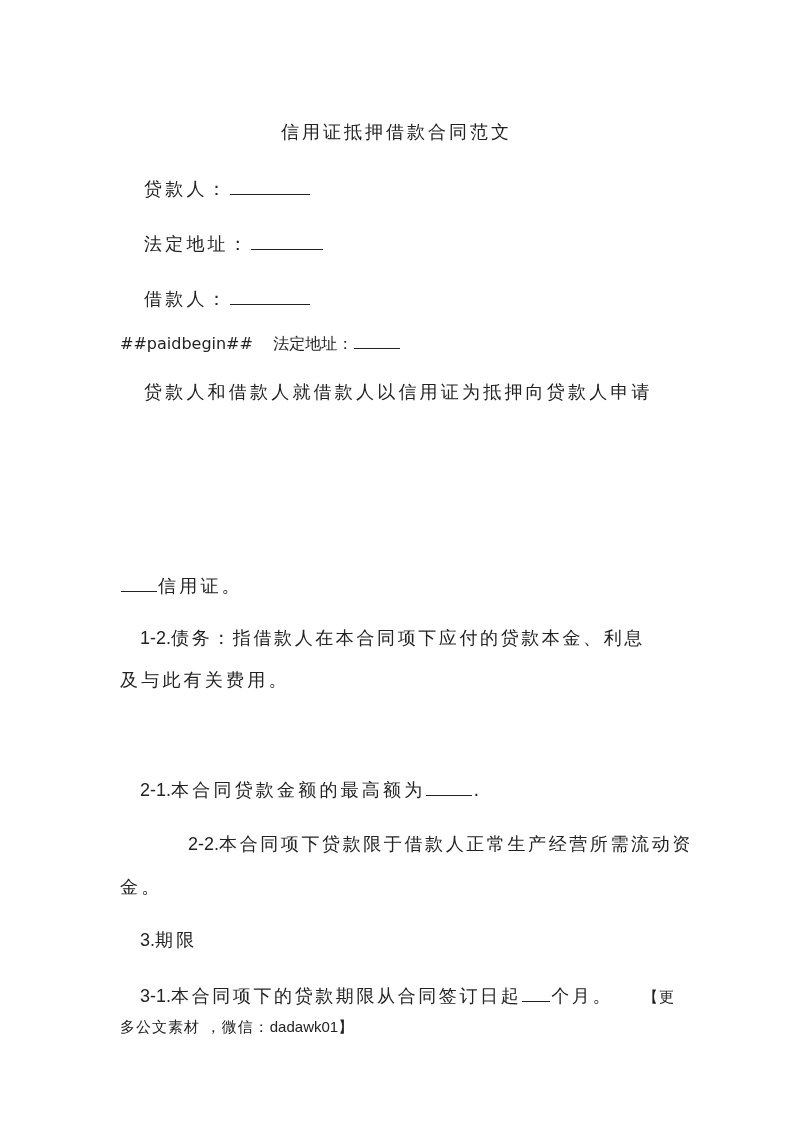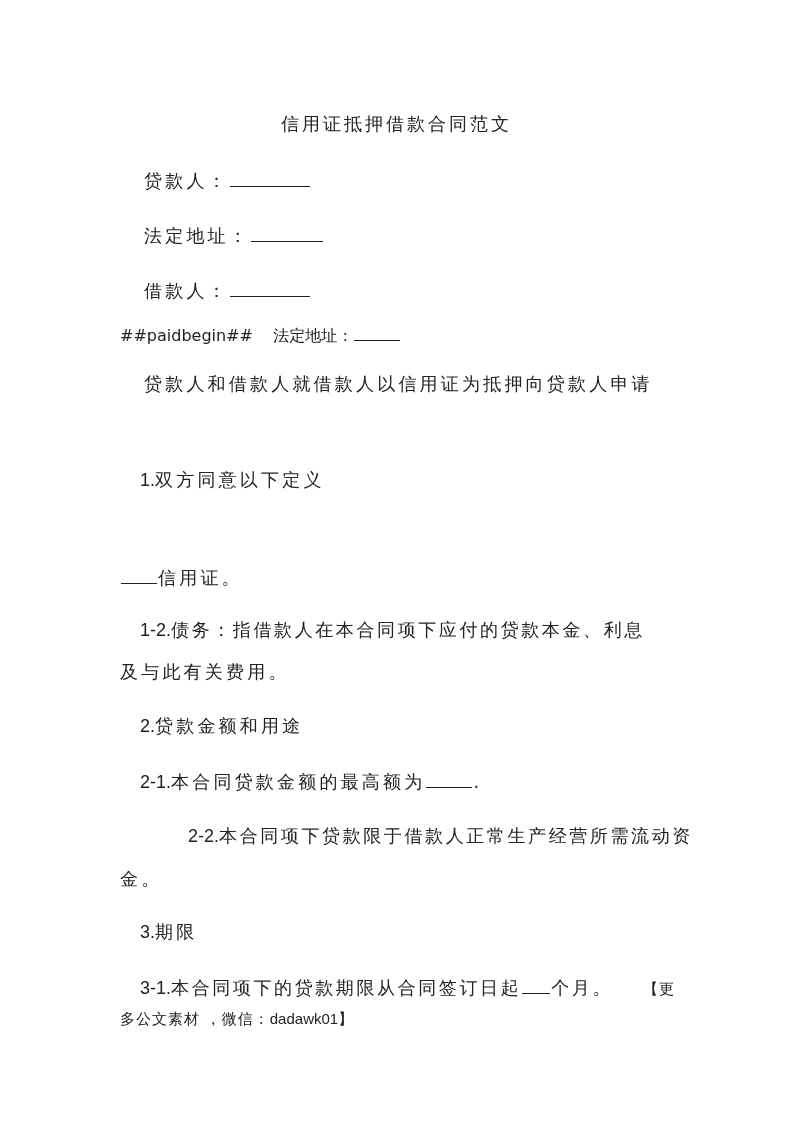--- a/index.html
+++ b/index.html
@@ -1,18 +1,18 @@
 <!DOCTYPE html>
 <html><head>
   <meta charset="utf-8">
   <style>
     html, body { margin: 0; padding: 0; background: #ffffff; }
     body { width: 793px; height: 1122px; position: relative; overflow: hidden;
       font-family: "DejaVu Sans", "Liberation Sans", sans-serif; color: #222; }
-    .page { position: absolute; left: 0; top: 8px; width: 793px; height: 950px; background: #fff; }
+    .page { position: absolute; left: 0; top: 16px; width: 793px; height: 950px; background: #fff; }
     .line { position: absolute; white-space: nowrap; font-size: 18px; letter-spacing: 3.2px; line-height: 24px; }
     .title { left: 0; width: 793px; text-align: center; top: 104px; font-size: 18px; letter-spacing: 3px; }
     .num { font-family: "Liberation Sans", sans-serif; letter-spacing: 0; }
     .blank { display: inline-block; border-bottom: 1.5px solid #222; height: 18px; vertical-align: baseline; margin: 0 1px; }
     .small { font-size: 16px; letter-spacing: 0; line-height: 14px; }
     .small .blank { height: 11px; border-bottom-width: 1px; }
     .foot { font-size: 15px; letter-spacing: 1px; }
   </style>
 </head>
 <body>
@@ -32,36 +32,30 @@
   <div class="line" style="left:144px; top:270px;">
     <span>借款人：</span><span class="blank" style="width:80px;"></span>
   </div>
 
   <div class="line small" style="left:120px; top:321px;">
     <span>##paidbegin##</span>&nbsp;&nbsp;&nbsp;&nbsp;<span>法定地址：</span><span class="blank" style="width:46px;"></span>
   </div>
 
   <div class="line" style="left:144px; top:364px;">贷款人和借款人就借款人以信用证为抵押向贷款人申请</div>
 
-  <div class="line" style="left:140px; top:460px;">
-    <span class="num">1.</span><span>双方同意以下定义</span>
-  </div>
 
   <div class="line" style="left:120px; top:557px;">
     <span class="blank" style="width:36px;"></span><span>信用证。</span>
   </div>
 
   <div class="line" style="left:140px; top:610px; letter-spacing:2.6px;">
     <span class="num">1-2.</span><span>债务：指借款人在本合同项下应付的贷款本金、利息</span>
   </div>
   <div class="line" style="left:120px; top:652px;">及与此有关费用。</div>
 
-  <div class="line" style="left:140px; top:706px;">
-    <span class="num">2.</span><span>贷款金额和用途</span>
-  </div>
 
   <div class="line" style="left:140px; top:761px;">
     <span class="num">2-1.</span><span>本合同贷款金额的最高额为</span><span class="blank" style="width:46px;"></span><span>.</span>
   </div>
 
   <div class="line" style="left:140px; top:816px; letter-spacing:2.6px;margin-left:48px;">
     <span class="num">2-2.</span><span>本合同项下贷款限于借款人正常生产经营所需流动资</span>
   </div>
   <div class="line" style="left:120px; top:859px;">金。</div>
 

